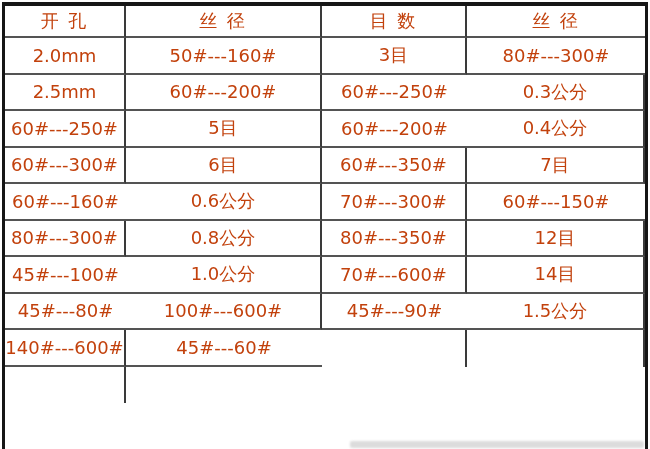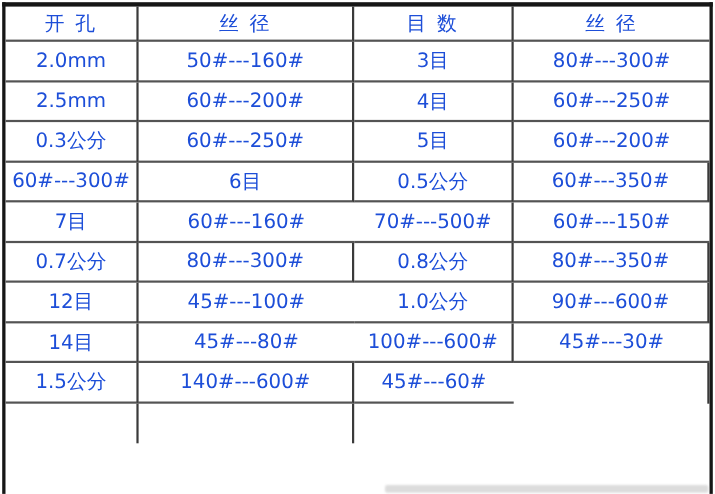--- a/index.html
+++ b/index.html
@@ -28,21 +28,21 @@
     background: #ffffff;
   }
   .cell {
     box-sizing: border-box;
     border-bottom: 2px solid #545454;
     border-right: 2px solid #3a3a3a;
     display: flex;
     align-items: center;
     justify-content: center;
     font-size: 18px;
-    color: #1d4ed8;
+    color: #c2410c;
     white-space: nowrap;
     overflow: hidden;
   }
   .cell.last-col { border-right: none; }
   .cell.header { letter-spacing: 2px; }
   .cell.partial { border-bottom: none; }
   .watermark {
     position: absolute;
     left: 350px; top: 441px;
     width: 294px; height: 7px;
@@ -62,54 +62,53 @@
     <div class="cell header">目 数</div>
     <div class="cell header last-col">丝 径</div>
 
     <div class="cell">2.0mm</div>
     <div class="cell">50#---160#</div>
     <div class="cell">3目</div>
     <div class="cell last-col">80#---300#</div>
 
     <div class="cell">2.5mm</div>
     <div class="cell">60#---200#</div>
-    <div class="cell">4目</div>
     <div class="cell last-col">60#---250#</div>
 
     <div class="cell">0.3公分</div>
     <div class="cell">60#---250#</div>
     <div class="cell">5目</div>
     <div class="cell last-col">60#---200#</div>
 
+    <div class="cell">0.4公分</div>
     <div class="cell">60#---300#</div>
     <div class="cell">6目</div>
 
-    <div class="cell">0.5公分</div>
     <div class="cell">60#---350#</div>
     <div class="cell">7目</div>
     <div class="cell last-col">60#---160#</div>
 
-    <div class="cell">70#---500#</div>
+    <div class="cell">0.6公分</div>
+    <div class="cell">70#---300#</div>
     <div class="cell last-col">60#---150#</div>
 
-    <div class="cell">0.7公分</div>
     <div class="cell">80#---300#</div>
 
     <div class="cell">0.8公分</div>
     <div class="cell">80#---350#</div>
     <div class="cell">12目</div>
     <div class="cell last-col">45#---100#</div>
 
     <div class="cell">1.0公分</div>
-    <div class="cell">90#---600#</div>
+    <div class="cell">70#---600#</div>
     <div class="cell">14目</div>
     <div class="cell last-col">45#---80#</div>
 
     <div class="cell">100#---600#</div>
-    <div class="cell last-col">45#---30#</div>
+    <div class="cell last-col">45#---90#</div>
 
     <div class="cell">1.5公分</div>
     <div class="cell">140#---600#</div>
     <div class="cell last-col">45#---60#</div>
 
     <div class="cell partial"></div>
     <div class="cell partial"></div>
     <div class="cell partial"></div>
     <div class="cell partial last-col"></div>
 

